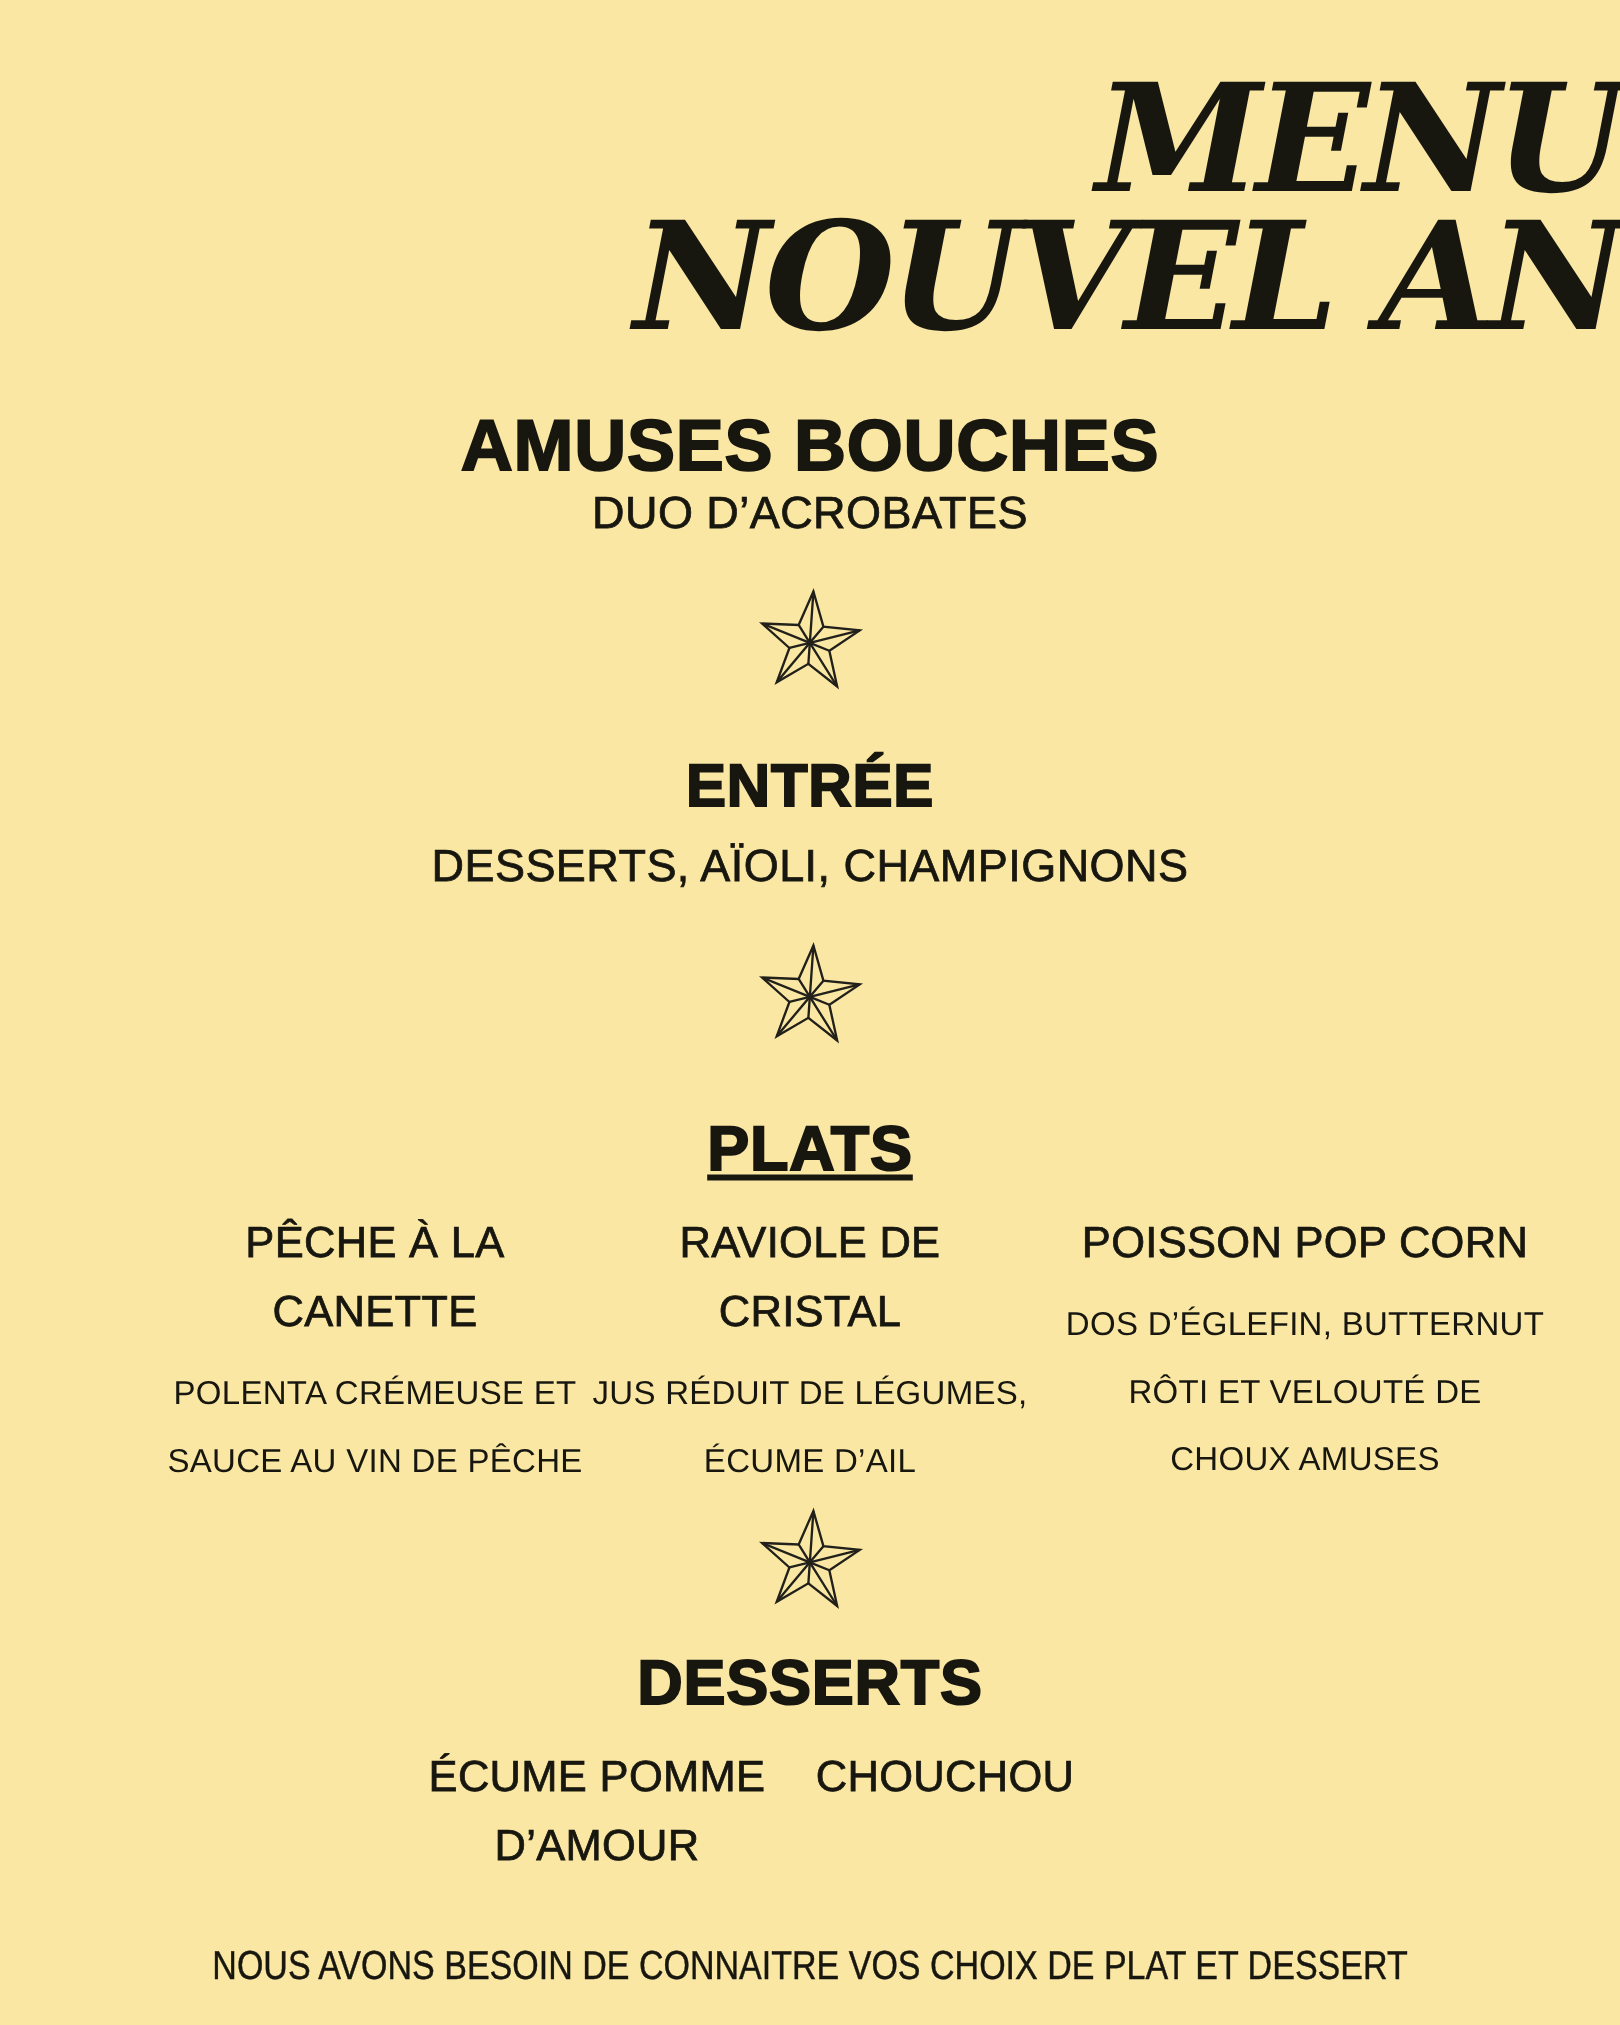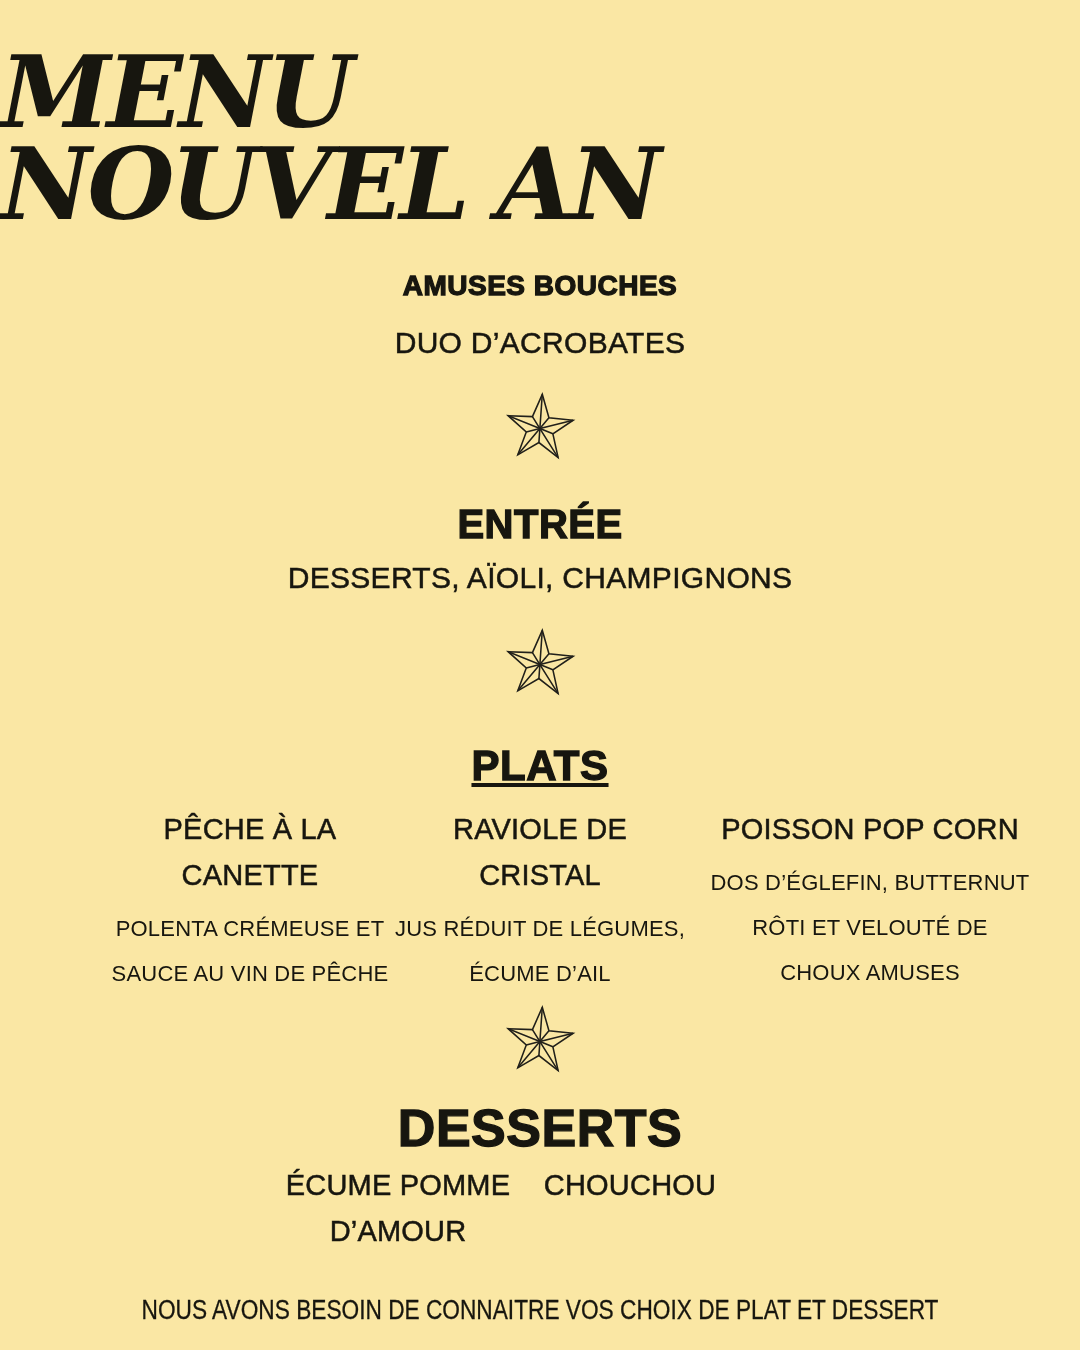--- a/index.html
+++ b/index.html
@@ -12,21 +12,21 @@
     background: #FAE7A4;
     color: #17160F;
     font-family: "Liberation Sans", sans-serif;
     overflow: hidden;
   }
   .title {
     position: absolute;
     top: 46px;
     left: 0;
     width: 100%;
-    text-align: left;
+    text-align: right;
     font-family: "DejaVu Serif", serif;
     font-style: italic;
     font-weight: 700;
     font-size: 100px;
     line-height: 0.92;
     letter-spacing: -4px;
   }
   .heading {
     position: absolute;
     left: 0;
@@ -40,26 +40,26 @@
     position: absolute;
     left: 0;
     width: 100%;
     text-align: center;
     font-size: 30px;
     font-weight: 500;
     -webkit-text-stroke: 0.5px currentColor;
     letter-spacing: 0.3px;
     white-space: nowrap;
   }
-  #h-amuses  { top: 270px;  font-size: 28px; }
+  #h-amuses  { top: 270px;  font-size: 48px; }
   #sub-amuses{ top: 326px; }
   #h-entree  { top: 502px;  font-size: 40px; }
   #sub-entree{ top: 561px; }
   #h-plats   { top: 742px;  font-size: 42px; text-decoration: underline; }
-  #h-desserts{ top: 1098px; font-size: 52px; }
+  #h-desserts{ top: 1098px; font-size: 42px; }
 
   .star-wrap {
     position: absolute;
     left: 50%;
     transform: translateX(-50%) rotate(4deg);
     width: 84px;
     height: 78px;
   }
   #star-1 { top: 388px; }
   #star-2 { top: 624px; }

